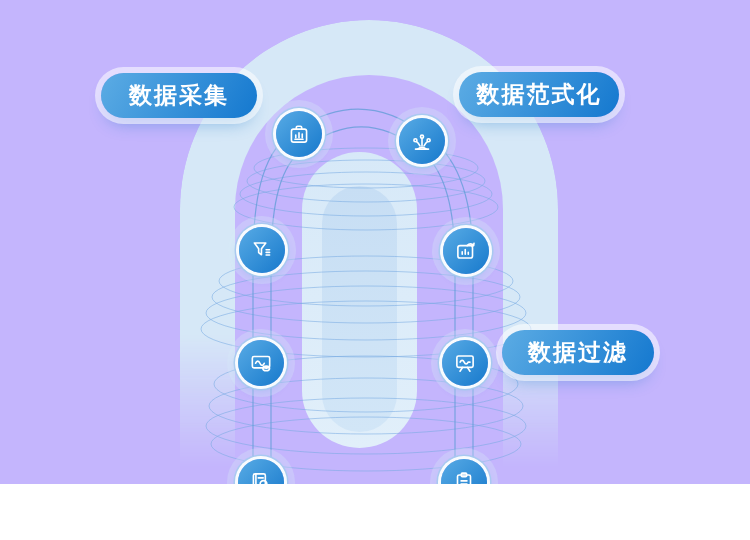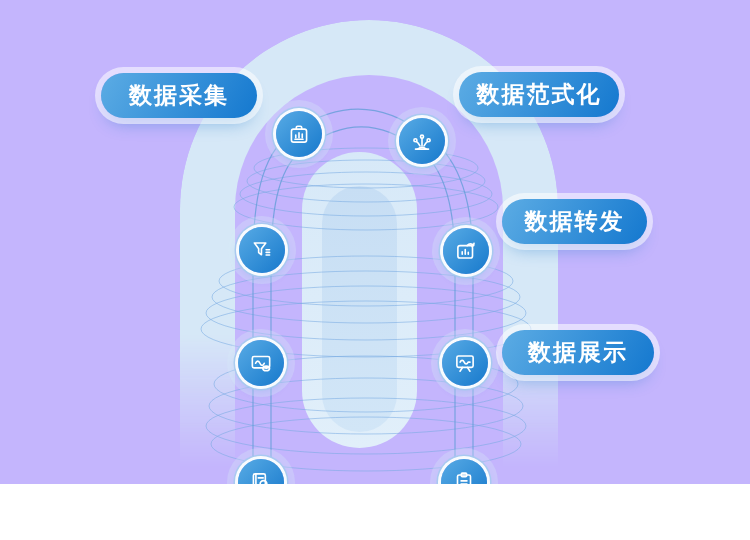--- a/index.html
+++ b/index.html
@@ -172,20 +172,19 @@
         <path d="M9.3 11 h5.4 M9.3 13.8 h5.4 M9.3 16.6 h3.2"></path>
       </g>
     </svg>
   </div>
 
   <div class="pill" style="left:101px;top:73px;width:156px">数据采集</div>
 
   <div class="pill" style="left:459px;top:72px;width:160px">数据范式化</div>
 
 
-  <div class="pill" style="left:502px;top:199px;width:145px">数据转发</div>
 
 
-  <div class="pill" style="left:502px;top:330px;width:152px">数据展示</div>
+  <div class="pill" style="left:502px;top:330px;width:152px">数据过滤</div>
 
 
 
 </div>
 
 </body></html>

